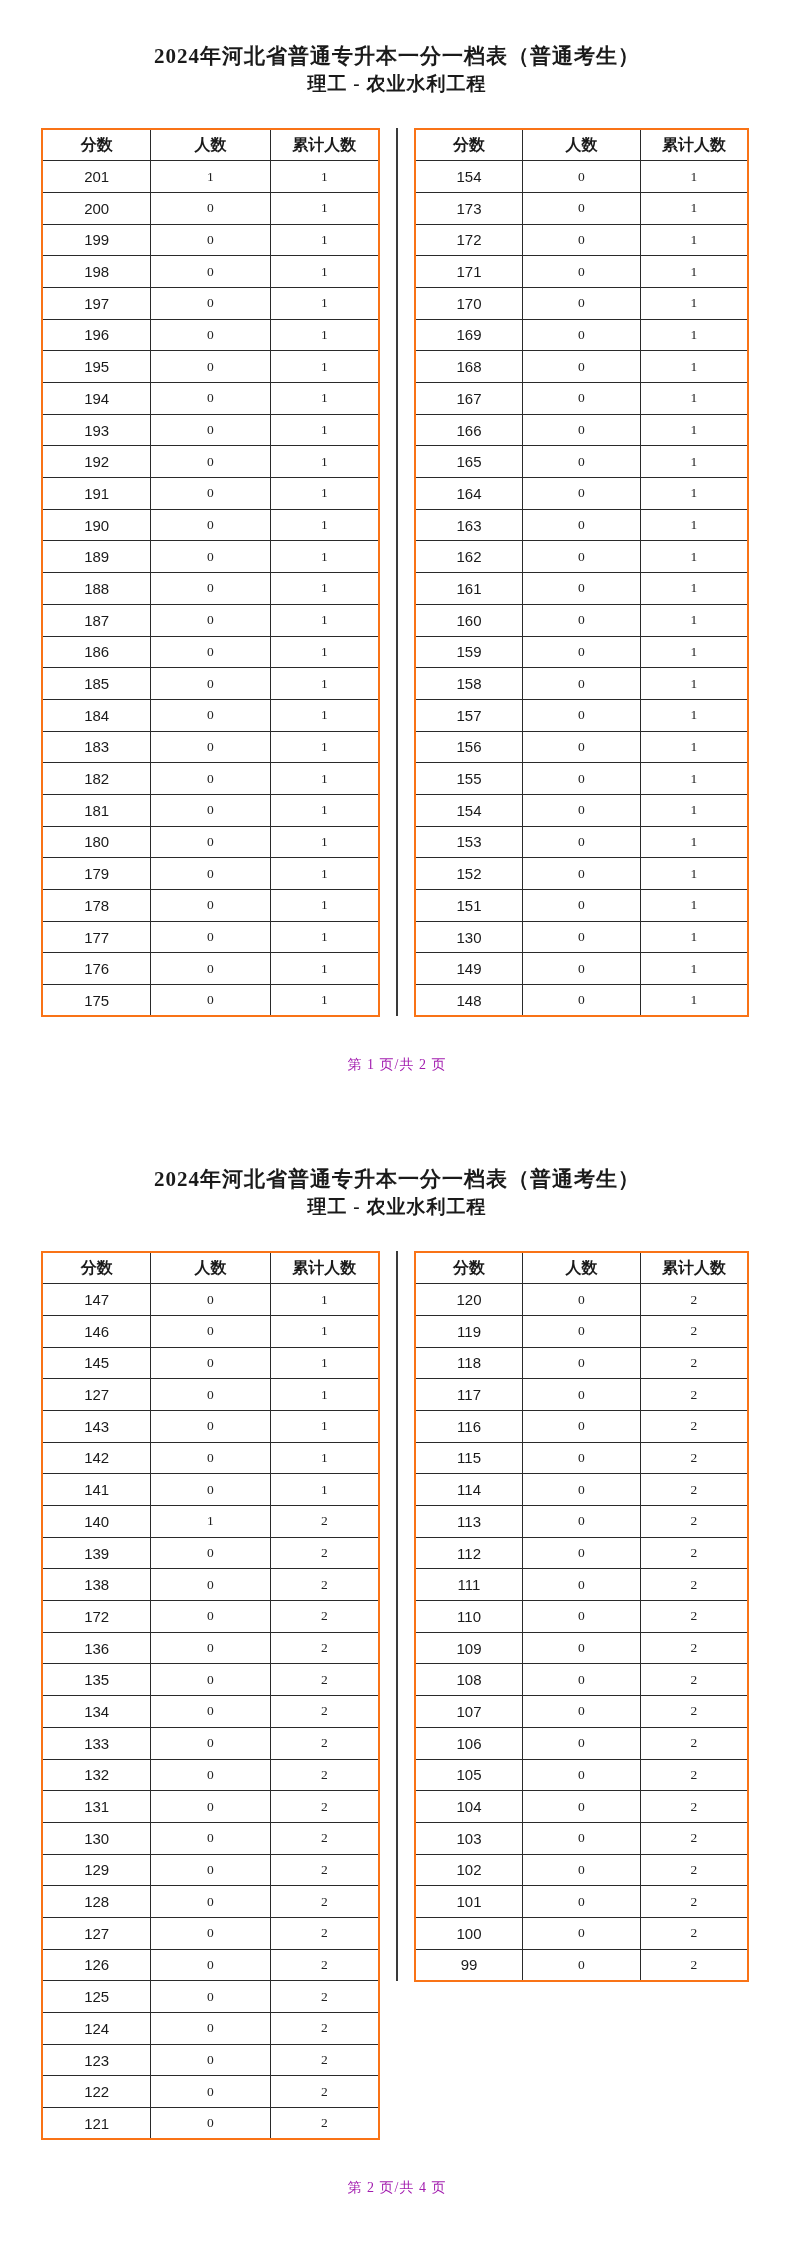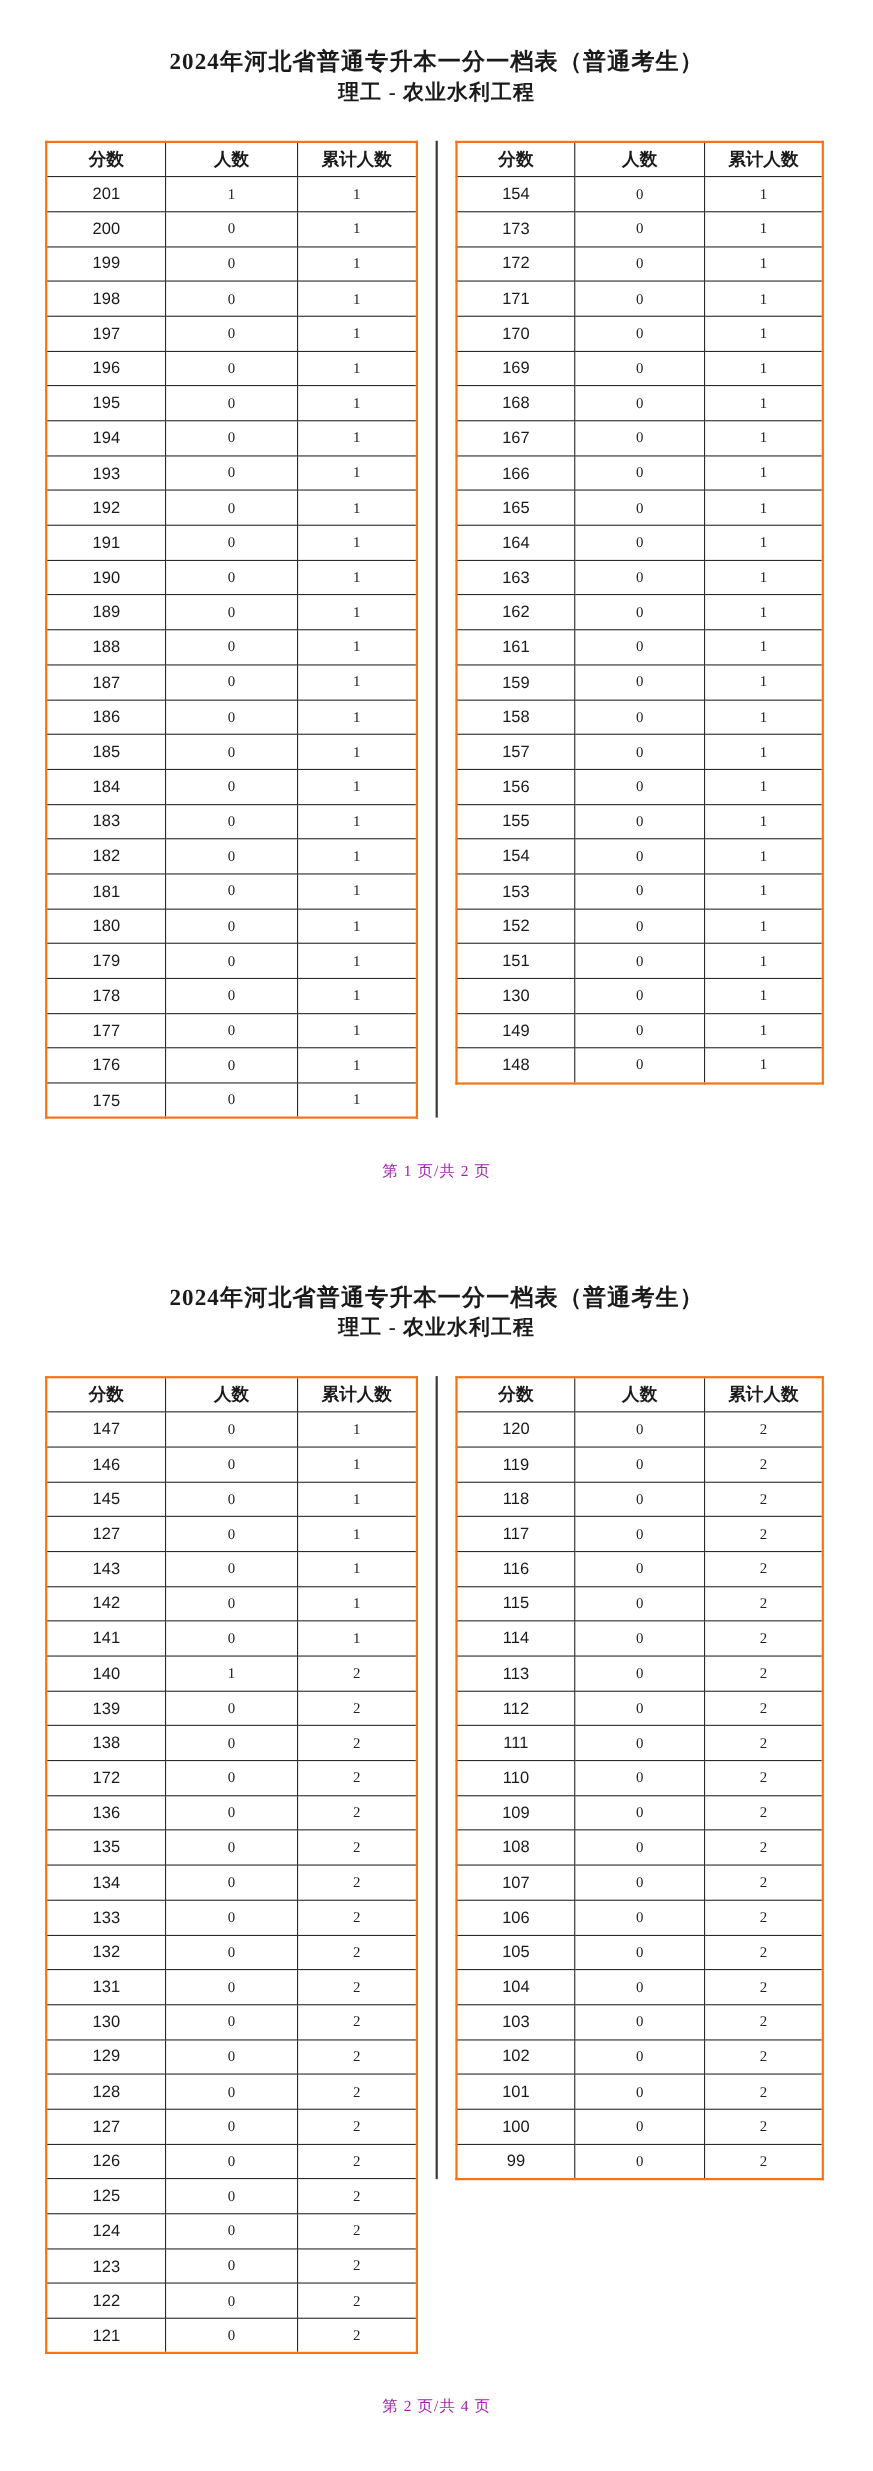--- a/index.html
+++ b/index.html
@@ -338,20 +338,25 @@
               <td class="score">162</td>
               <td class="count">0</td>
               <td class="count">1</td>
             </tr>
             <tr>
               <td class="score">161</td>
               <td class="count">0</td>
               <td class="count">1</td>
             </tr>
             <tr>
+              <td class="score">160</td>
+              <td class="count">0</td>
+              <td class="count">1</td>
+            </tr>
+            <tr>
               <td class="score">159</td>
               <td class="count">0</td>
               <td class="count">1</td>
             </tr>
             <tr>
               <td class="score">158</td>
               <td class="count">0</td>
               <td class="count">1</td>
             </tr>
             <tr>

